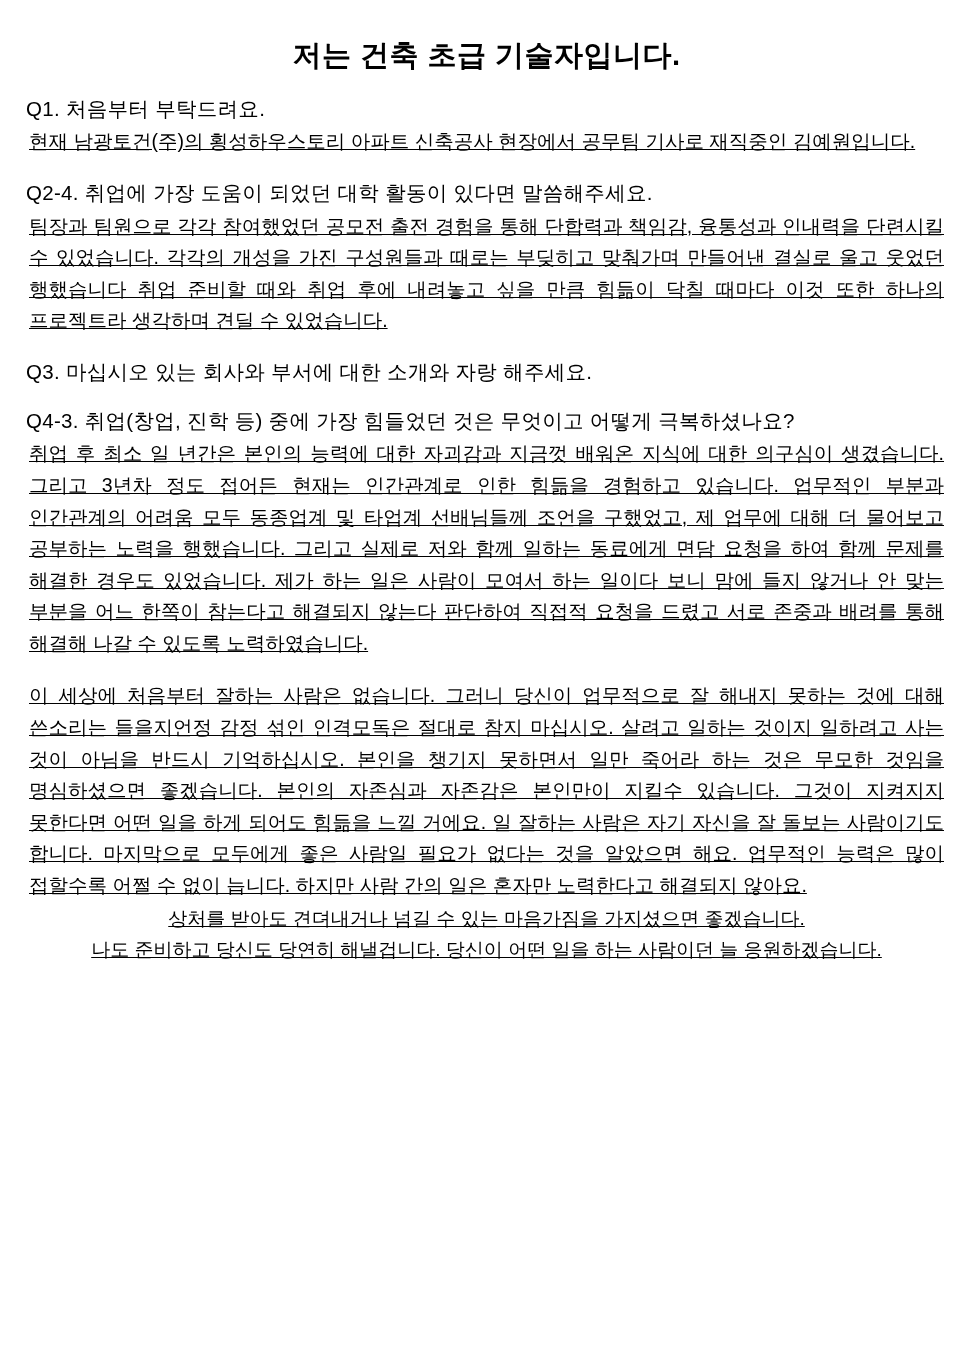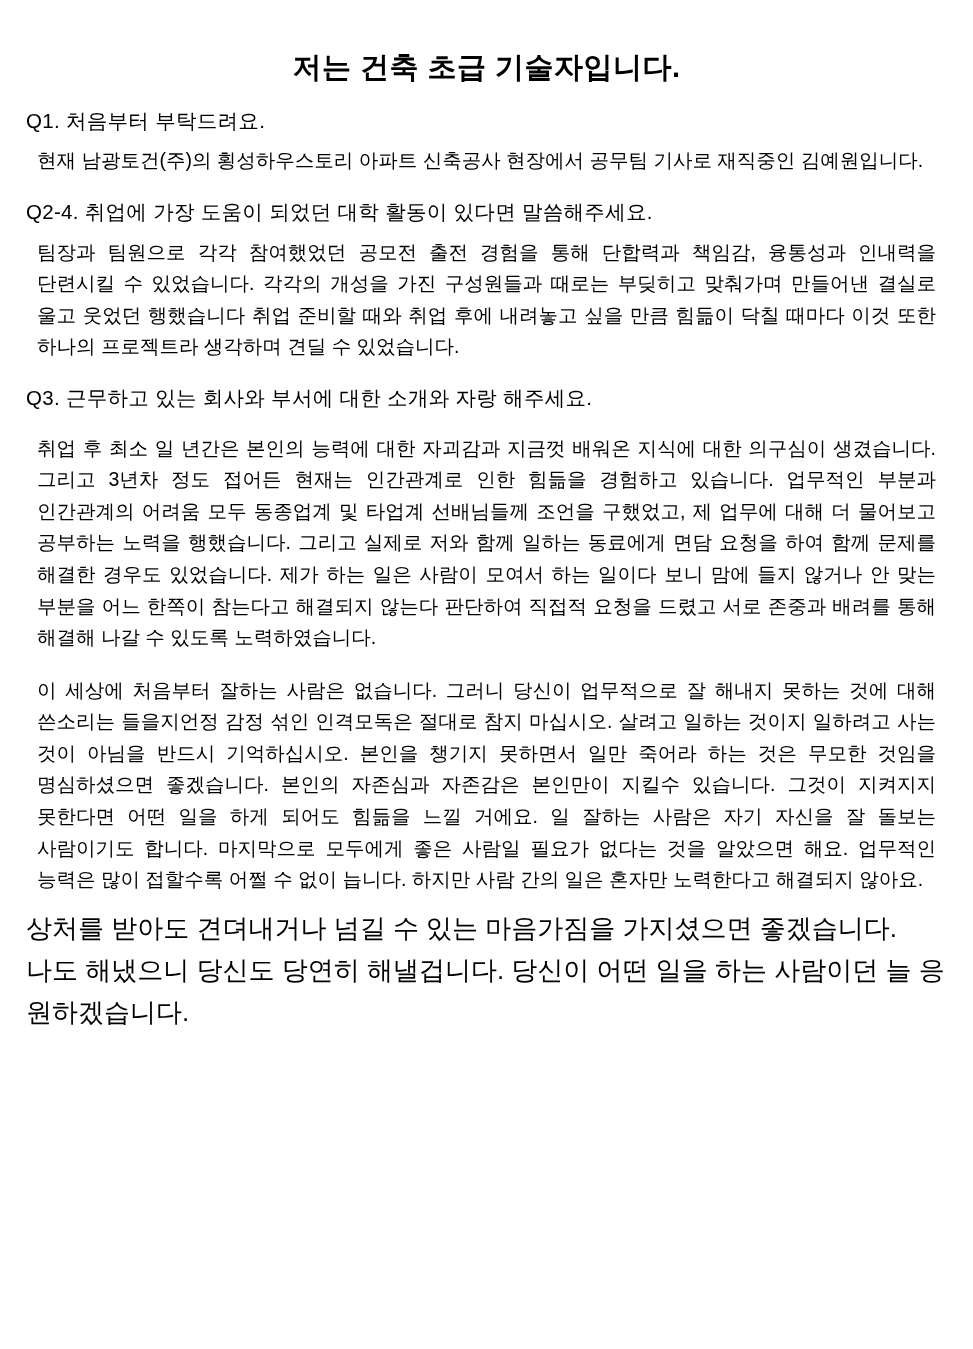--- a/index.html
+++ b/index.html
@@ -10,21 +10,21 @@
   body {
     width: 973px;
     min-height: 1349px;
     font-family: "Liberation Sans", "DejaVu Sans", sans-serif;
     color: #000000;
   }
   .page {
     width: 973px;
     min-height: 1349px;
     box-sizing: border-box;
-    padding: 46px 26px 20px 26px;
+    padding: 34px 26px 20px 26px;
     background: #ffffff;
     border-radius: 14px;
   }
   .doc-title {
     text-align: center;
     font-size: 29px;
     font-weight: bold;
     letter-spacing: 0.5px;
     margin: 4px 0 22px 0;
     line-height: 1.2;
@@ -41,27 +41,29 @@
   }
   .qa-answer {
     font-size: 19.5px;
     line-height: 1.62;
     text-align: justify;
     text-justify: inter-word;
     margin: 0;
     word-break: keep-all;
   }
   .qa-answer p {
-    margin: 11px;
+    margin: 3px;
+    text-decoration: underline;
   }
   .tail-line {
-    font-size: 26px;
+    font-size: 19px;
     line-height: 1.62;
     margin: 0;
-    text-align: left;
+    text-align: center;
+    text-decoration: underline;
   }
 </style>
 </head>
 <body>
 
 <div class="page">
 
   <h1 class="doc-title">저는 건축 초급 기술자입니다.</h1>
 
   <section class="qa-block">
@@ -72,30 +74,31 @@
   </section>
 
   <section class="qa-block">
     <h2 class="qa-question">Q2-4. 취업에 가장 도움이 되었던 대학 활동이 있다면 말씀해주세요.</h2>
     <div class="qa-answer">
       <p>팀장과 팀원으로 각각 참여했었던 공모전 출전 경험을 통해 단합력과 책임감, 융통성과 인내력을 단련시킬 수 있었습니다. 각각의 개성을 가진 구성원들과 때로는 부딪히고 맞춰가며 만들어낸 결실로 울고 웃었던 행했습니다 취업 준비할 때와 취업 후에 내려놓고 싶을 만큼 힘듦이 닥칠 때마다 이것 또한 하나의 프로젝트라 생각하며 견딜 수 있었습니다.</p>
     </div>
   </section>
 
   <section class="qa-block">
-    <h2 class="qa-question">Q3. 근무하고 있는 회사와 부서에 대한 소개와 자랑 해주세요.</h2>
+    <h2 class="qa-question">Q3. 마십시오 있는 회사와 부서에 대한 소개와 자랑 해주세요.</h2>
   </section>
 
   <section class="qa-block">
+    <h2 class="qa-question">Q4-3. 취업(창업, 진학 등) 중에 가장 힘들었던 것은 무엇이고 어떻게 극복하셨나요?</h2>
     <div class="qa-answer">
       <p>취업 후 최소 일 년간은 본인의 능력에 대한 자괴감과 지금껏 배워온 지식에 대한 의구심이 생겼습니다. 그리고 3년차 정도 접어든 현재는 인간관계로 인한 힘듦을 경험하고 있습니다. 업무적인 부분과 인간관계의 어려움 모두 동종업계 및 타업계 선배님들께 조언을 구했었고, 제 업무에 대해 더 물어보고 공부하는 노력을 행했습니다. 그리고 실제로 저와 함께 일하는 동료에게 면담 요청을 하여 함께 문제를 해결한 경우도 있었습니다. 제가 하는 일은 사람이 모여서 하는 일이다 보니 맘에 들지 않거나 안 맞는 부분을 어느 한쪽이 참는다고 해결되지 않는다 판단하여 직접적 요청을 드렸고 서로 존중과 배려를 통해 해결해 나갈 수 있도록 노력하였습니다.</p>
     </div>
   </section>
 
   <section class="qa-block">
     <div class="qa-answer">
       <p>이 세상에 처음부터 잘하는 사람은 없습니다. 그러니 당신이 업무적으로 잘 해내지 못하는 것에 대해 쓴소리는 들을지언정 감정 섞인 인격모독은 절대로 참지 마십시오. 살려고 일하는 것이지 일하려고 사는 것이 아님을 반드시 기억하십시오. 본인을 챙기지 못하면서 일만 죽어라 하는 것은 무모한 것임을 명심하셨으면 좋겠습니다. 본인의 자존심과 자존감은 본인만이 지킬수 있습니다. 그것이 지켜지지 못한다면 어떤 일을 하게 되어도 힘듦을 느낄 거에요. 일 잘하는 사람은 자기 자신을 잘 돌보는 사람이기도 합니다. 마지막으로 모두에게 좋은 사람일 필요가 없다는 것을 알았으면 해요. 업무적인 능력은 많이 접할수록 어쩔 수 없이 늡니다. 하지만 사람 간의 일은 혼자만 노력한다고 해결되지 않아요.</p>
     </div>
     <p class="tail-line">상처를 받아도 견뎌내거나 넘길 수 있는 마음가짐을 가지셨으면 좋겠습니다.</p>
-    <p class="tail-line">나도 해냈으니 당신도 당연히 해낼겁니다. 당신이 어떤 일을 하는 사람이던 늘 응원하겠습니다.</p>
+    <p class="tail-line">나도 준비하고 당신도 당연히 해낼겁니다. 당신이 어떤 일을 하는 사람이던 늘 응원하겠습니다.</p>
   </section>
 
 </div>
 
 </body></html>

